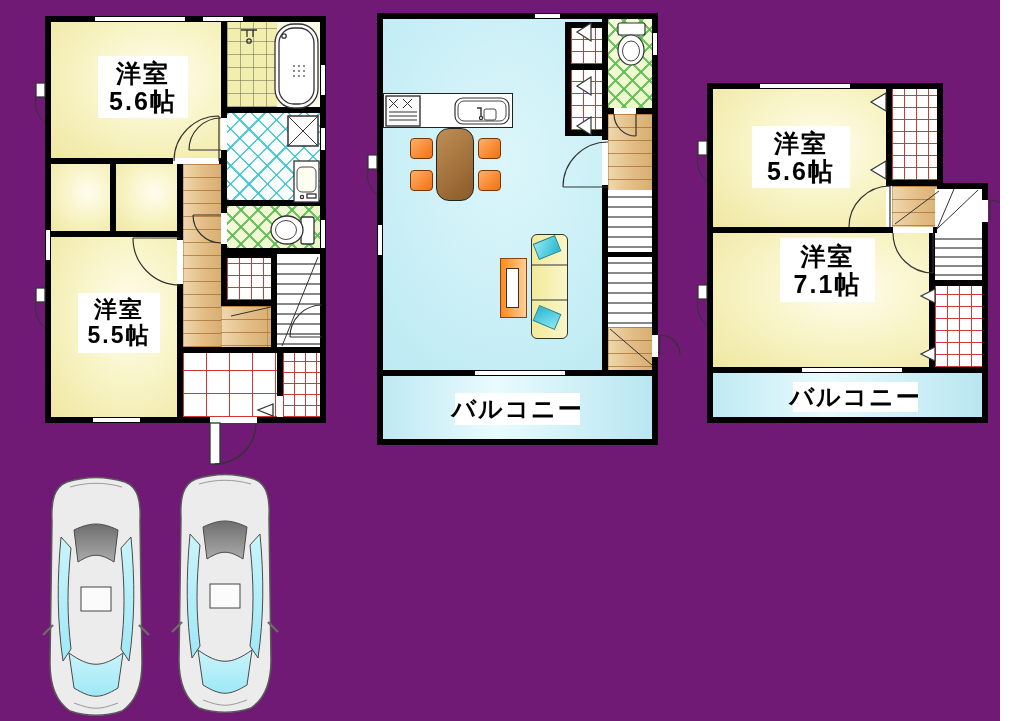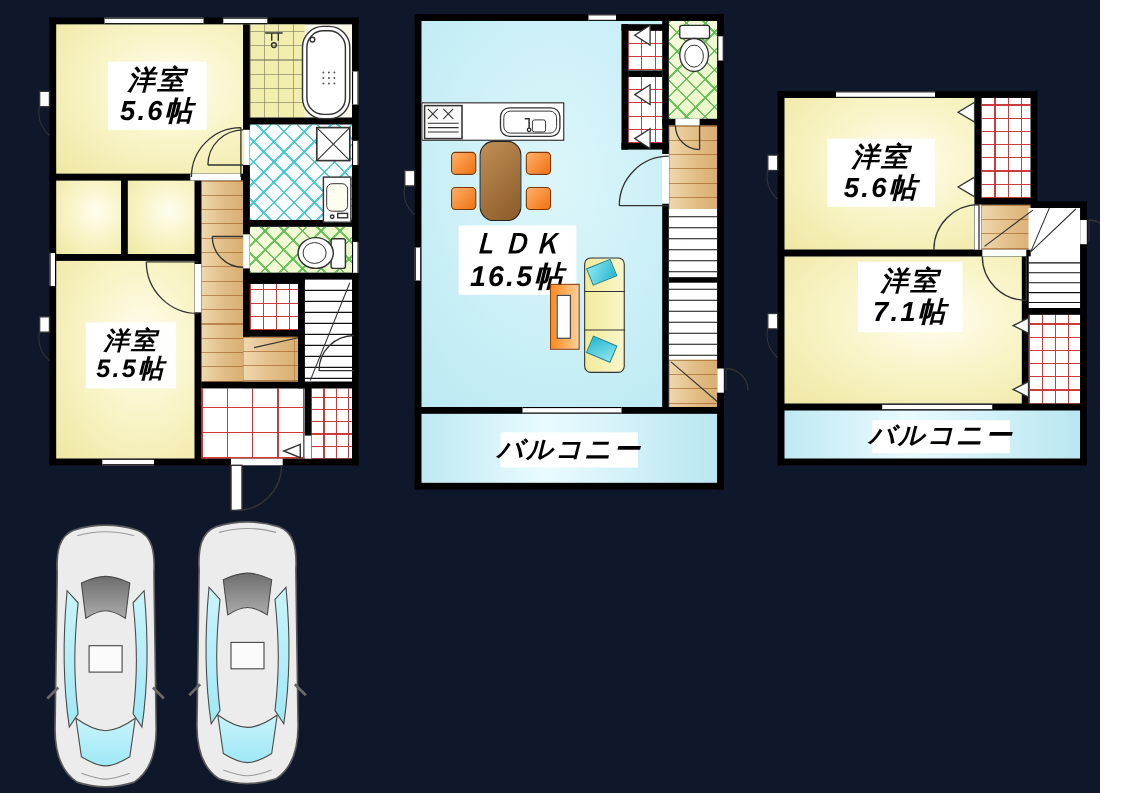--- a/index.html
+++ b/index.html
@@ -1,18 +1,18 @@
 <!DOCTYPE html>
 <html><head>
 <meta charset="utf-8">
 <style>
   html,body{margin:0;padding:0;background:#fff;}
   *{box-sizing:border-box;}
-  #stage{position:relative;width:1000px;height:721px;background:#0f172a;overflow:hidden;
-         font-family:"Liberation Sans",sans-serif;font-style:italic;}
+  #stage{position:relative;width:1000px;height:721px;background:#701a75;overflow:hidden;
+         font-family:"Liberation Sans",sans-serif;}
   .abs{position:absolute;}
   .plan{position:absolute;}
   .wall{position:absolute;background:#000;}
   .gap{position:absolute;background:#fff;}
   .win{position:absolute;background:#fff;}
   .win.h{border-top:1.6px solid #000;border-bottom:1.6px solid #000;}
   .win.v{border-left:1.6px solid #000;border-right:1.6px solid #000;}
   .room-y{position:absolute;background:radial-gradient(ellipse at 62% 42%, #fffdf0 0%, #f8f4c6 48%, #efe7a2 100%);}
   .ldk-bg{position:absolute;background:radial-gradient(ellipse at 45% 40%, #dcf6fa 0%, #c9eff6 55%, #b9e8f2 100%);}
   .balcony-bg{position:absolute;background:linear-gradient(90deg,#bfe9f3 0%,#e9fbfe 42%,#b9e6f1 100%);}
@@ -224,24 +224,20 @@
     <div class="win v" style="left:0;top:212px;width:6px;height:30px;"></div>
     <div class="win v" style="left:275px;top:20px;width:6px;height:22px;"></div>
     <div class="win h" style="left:98px;top:357px;width:90px;height:6px;"></div>
 
     <div class="counter" style="left:6px;top:80px;width:130px;height:35px;"></div>
     <div class="table" style="left:59px;top:115px;width:38px;height:73px;"></div>
     <div class="chair" style="left:33px;top:125px;"></div>
     <div class="chair" style="left:33px;top:157px;"></div>
     <div class="chair" style="left:101px;top:125px;"></div>
     <div class="chair" style="left:101px;top:157px;"></div>
-    <div class="lbl" style="left:40px;top:192px;width:107px;height:63px;font-size:26px;">
-      <span>ＬＤＫ</span>
-      <span>16.5帖</span>
-    </div>
     <div class="tv" style="left:123px;top:245px;width:27px;height:60px;"></div>
     <div class="tv-screen" style="left:129px;top:255px;width:13px;height:40px;"></div>
     <div class="sofa" style="left:154px;top:221px;width:37px;height:105px;"></div>
     <div class="pillow" style="left:158px;top:226px;transform:rotate(-22deg);"></div>
     <div class="pillow" style="left:158px;top:296px;transform:rotate(203deg);"></div>
     <div class="lbl" style="left:78px;top:380px;width:125px;height:32px;font-size:24px;">
       <span>バルコニー</span>
     </div>
     <svg class="ovl" width="320" height="432" viewBox="0 0 320 432">
       <g stroke="#333" stroke-width="1.2" fill="none">

